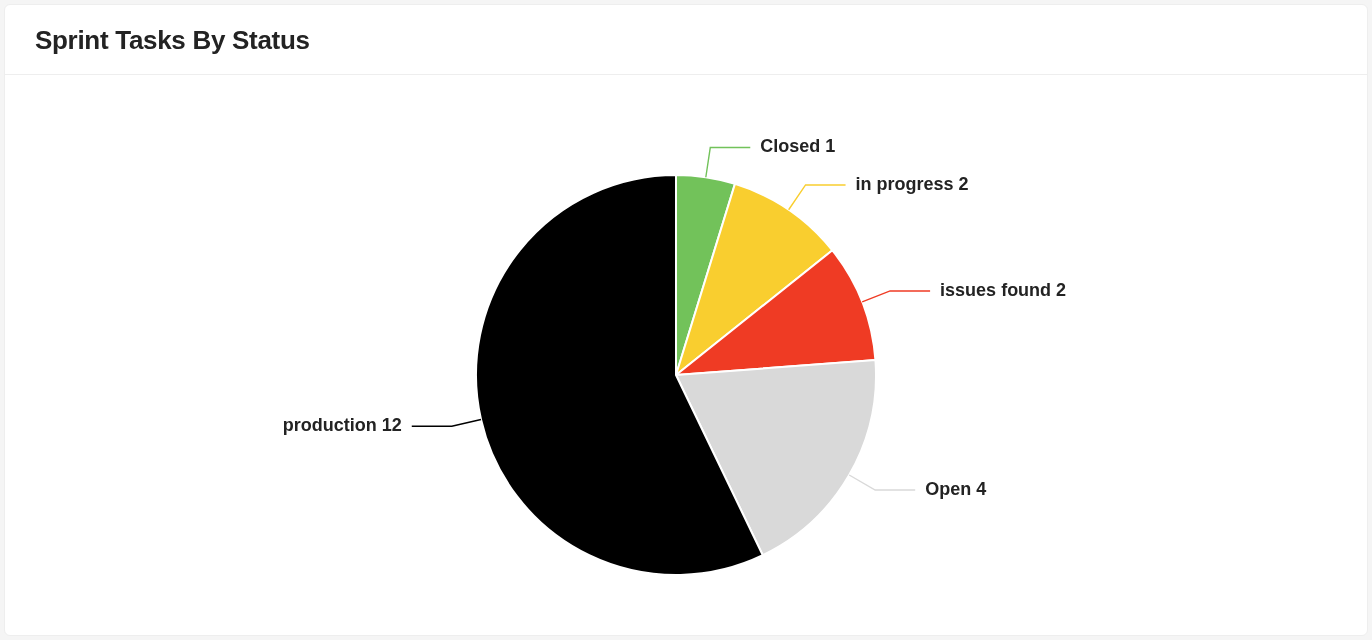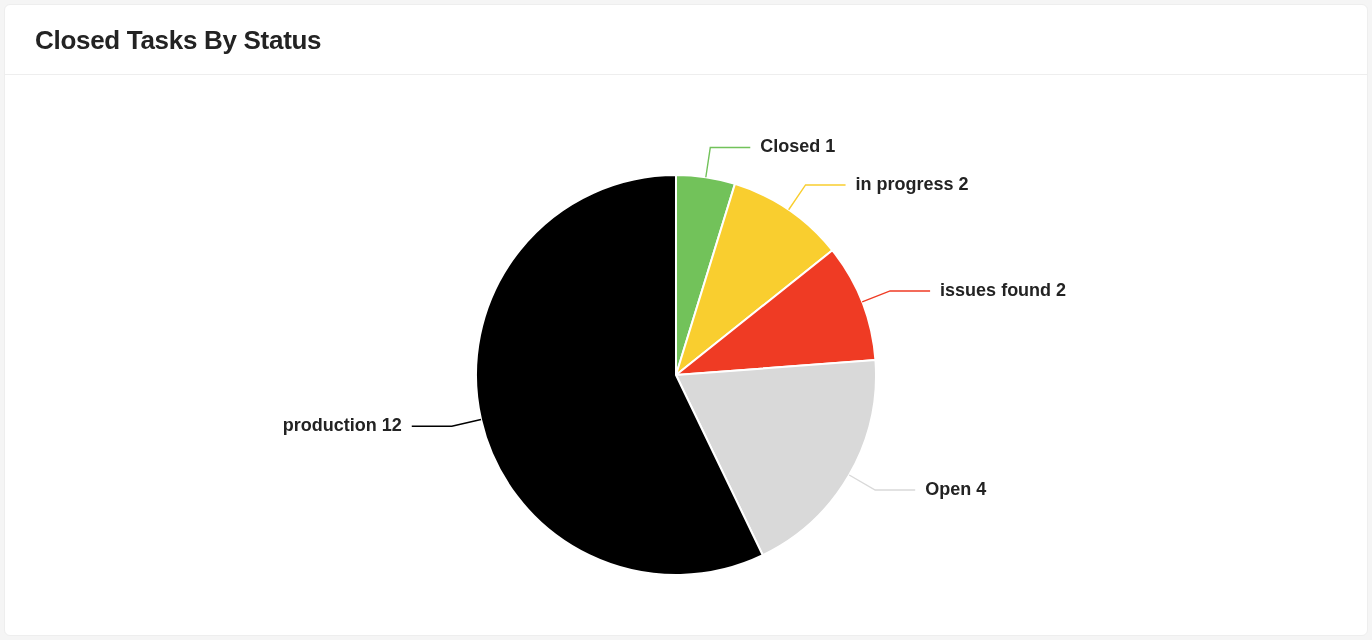--- a/index.html
+++ b/index.html
@@ -41,21 +41,21 @@
     .leader {
       stroke-width: 1.4;
       fill: none;
     }
   </style>
 </head>
 <body>
 
 <div class="card">
   <div class="card-header">
-    <h2 class="card-title">Closed Tasks By Status</h2>
+    <h2 class="card-title">Sprint Tasks By Status</h2>
   </div>
   <div class="chart-area">
     <svg id="pie-svg" width="100%" height="100%" viewBox="0 0 1360 560">
         <path d="M 670 300 L 670 100 A 200 200 0 0 1 728.9510348821808 108.88543884277183 Z" fill="#72c25a" stroke="#ffffff" stroke-width="2"></path>
         <polyline points="699.8084532352349,102.23383475497428 704.2797212205202,72.56890996822045 744.2797212205202,72.56890996822045" class="leader" stroke="#72c25a"></polyline>
         <text x="754.2797212205202" y="72.56890996822045" dominant-baseline="middle" text-anchor="start" class="pie-label">Closed 1</text>
         <path d="M 670 300 L 728.9510348821808 108.88543884277183 A 200 200 0 0 1 826.366296493606 175.30203962825328 Z" fill="#f9ce2f" stroke="#ffffff" stroke-width="2"></path>
         <polyline points="782.6640116127244,134.752245136801 799.563613354633,109.96508190732118 839.563613354633,109.96508190732118" class="leader" stroke="#f9ce2f"></polyline>
         <text x="849.563613354633" y="109.96508190732118" dominant-baseline="middle" text-anchor="start" class="pie-label">in progress 2</text>
         <path d="M 670 300 L 826.366296493606 175.30203962825328 A 200 200 0 0 1 869.440759436236 285.0539812827152 Z" fill="#ef3b24" stroke="#ffffff" stroke-width="2"></path>

